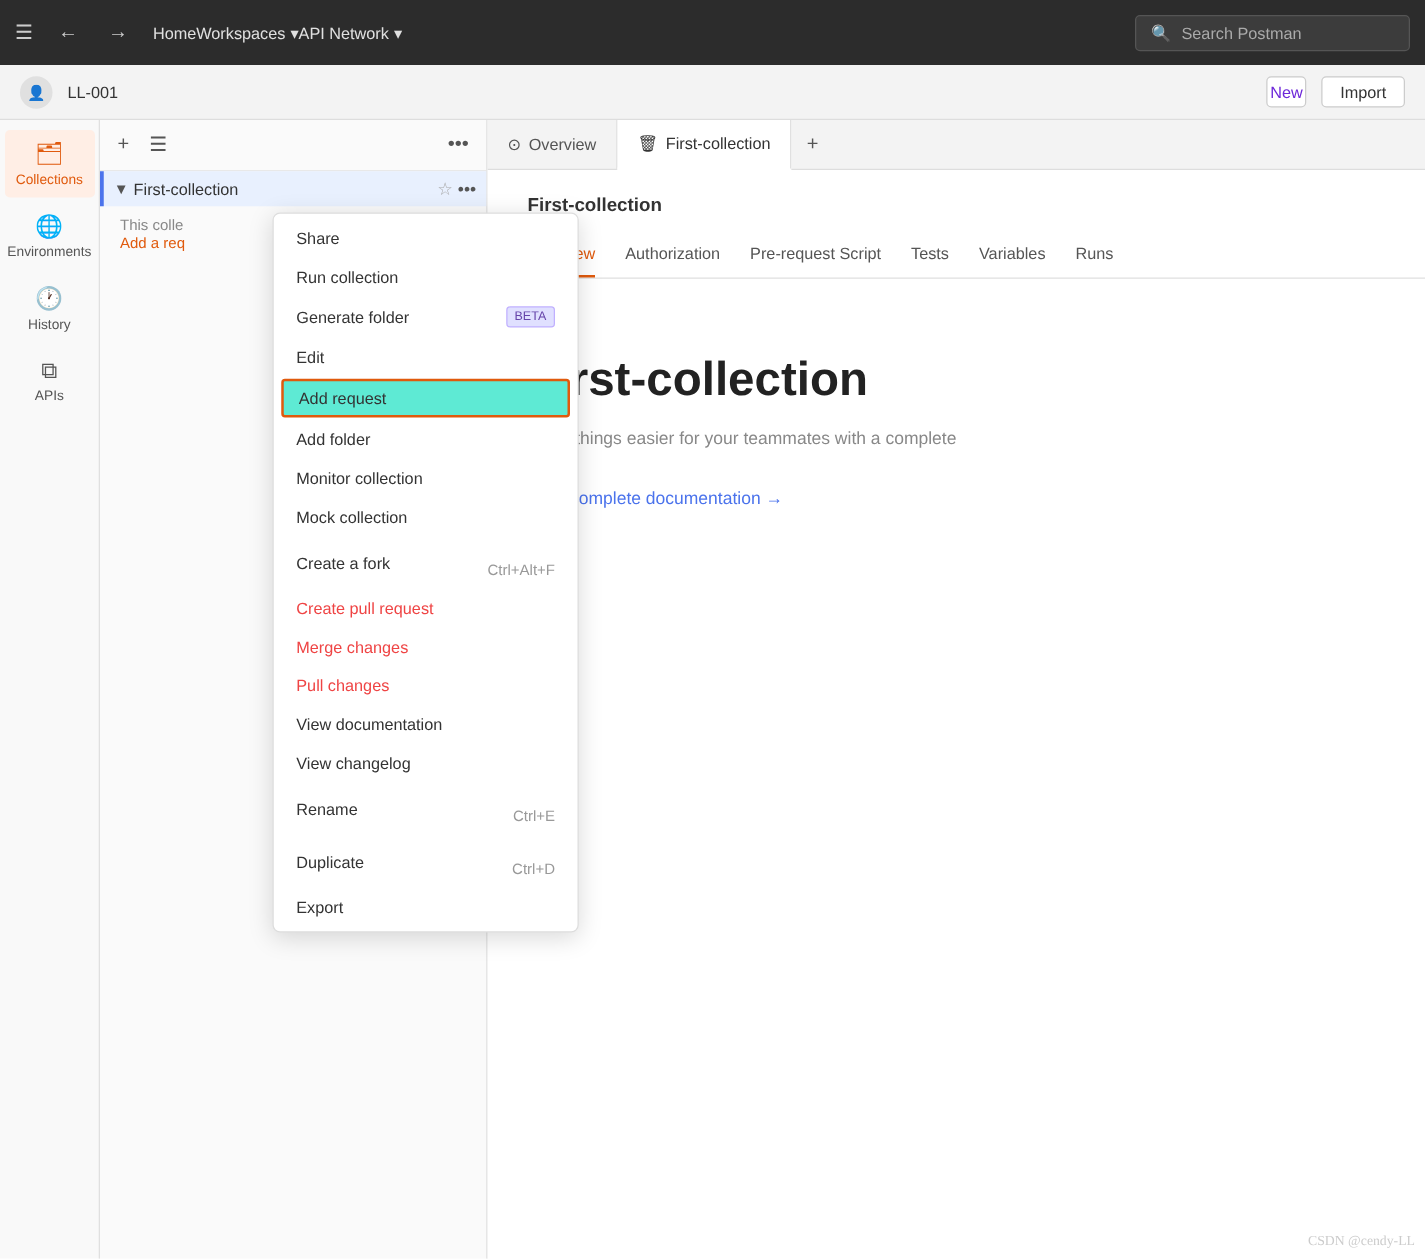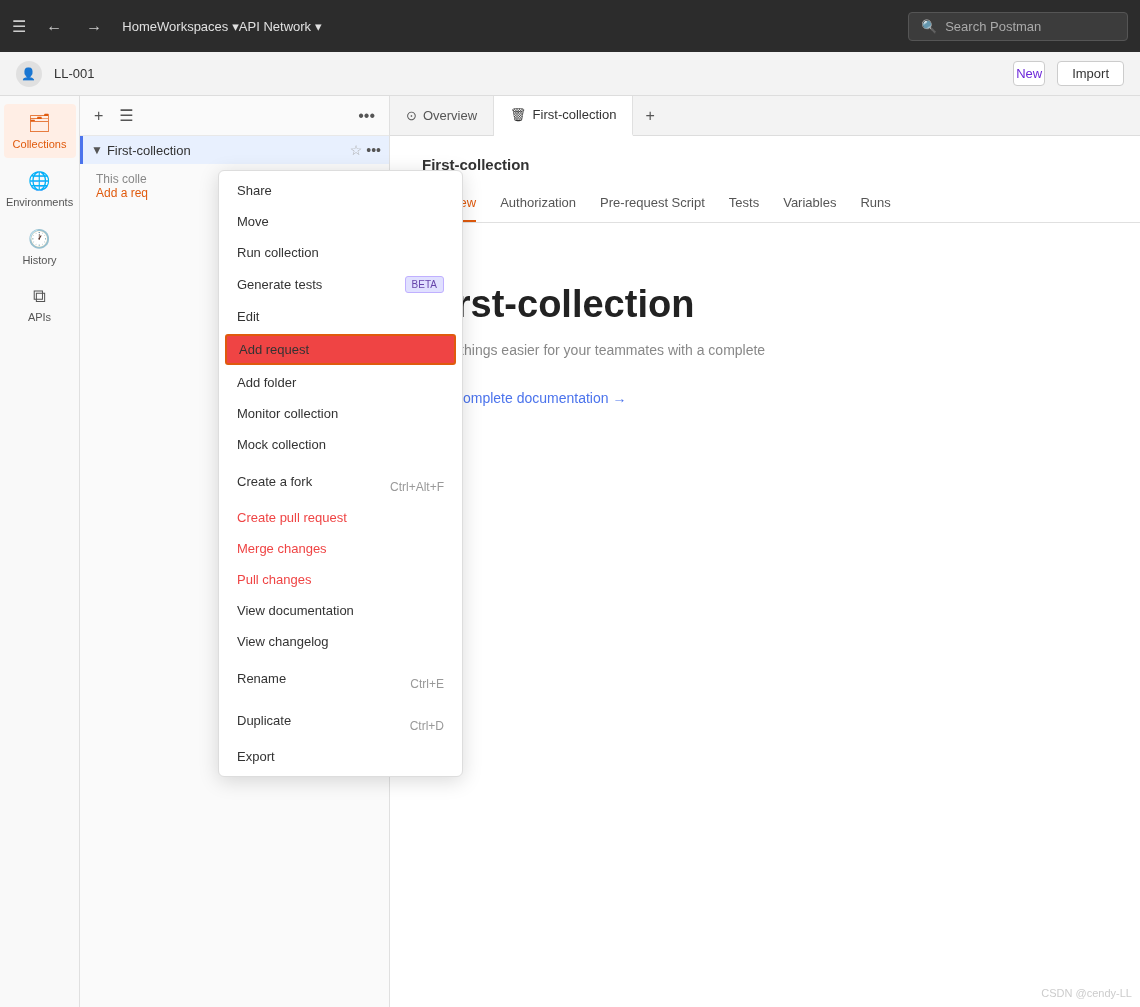--- a/index.html
+++ b/index.html
@@ -44,21 +44,21 @@
     .collection-actions { display: flex; gap: 4px; }
     .collection-star { color: #aaa; cursor: pointer; font-size: 14px; }
     .collection-more { color: #555; cursor: pointer; font-size: 14px; }
 
     .collection-desc { padding: 8px 16px; font-size: 12px; color: #888; }
     .add-req-link { color: #e05a0d; font-size: 12px; cursor: pointer; text-decoration: none; }
 
     
     .dropdown-overlay { position: absolute; top: 170px; left: 218px; width: 245px; background: #fff; border: 1px solid #ddd; border-radius: 6px; box-shadow: 0 4px 20px rgba(0,0,0,0.15); z-index: 100; padding: 4px 0; }
     .dropdown-item { padding: 8px 18px; font-size: 13px; color: #333; cursor: pointer; display: flex; align-items: center; justify-content: space-between; }
-    .dropdown-item.active-item { background: #ef4444; border: 2px solid #e05a0d; border-radius: 3px; margin: 2px 6px; padding: 6px 12px; }
+    .dropdown-item.active-item { background: #5eead4; border: 2px solid #e05a0d; border-radius: 3px; margin: 2px 6px; padding: 6px 12px; }
     .dropdown-item.disabled { color: #ef4444; cursor: default; }
     .dropdown-shortcut { color: #999; font-size: 12px; margin-top: 12px; }
     .dropdown-badge { background: #e0e0ff; color: #6644aa; font-size: 10px; padding: 2px 6px; border-radius: 3px; border: 1px solid #c0b0ff; }
 
     
     .content-area { flex: 1; display: flex; flex-direction: column; overflow: hidden; }
     .tabs-bar { display: flex; align-items: center; border-bottom: 1px solid #ddd; background: #f3f3f3; height: 40px; }
     .tab { display: flex; align-items: center; padding: 0 16px; height: 40px; font-size: 13px; color: #555; cursor: pointer; border-right: 1px solid #e0e0e0; gap: 6px; }
     .tab.active { background: #fff; color: #333; border-bottom: 2px solid #fff; }
     .tab-icon { font-size: 13px; }
@@ -70,21 +70,21 @@
 
     .content-subtabs { display: flex; gap: 24px; padding: 0 32px; border-bottom: 1px solid #e0e0e0; margin-bottom: 0; }
     .subtab { padding: 10px 0; font-size: 13px; color: #555; cursor: pointer; border-bottom: 2px solid transparent; }
     .subtab.active { color: #e05a0d; border-bottom: 2px solid #e05a0d; }
 
     .content-body { padding: 60px 32px 32px 32px; }
     .collection-big-title { font-size: 38px; font-weight: 700; color: #222; margin-bottom: 16px; }
     .collection-subtitle { font-size: 14px; color: #888; margin-bottom: 32px; }
     .doc-link { color: #4b73ec; font-size: 14px; text-decoration: none; cursor: pointer; }
 
-    .watermark { position: absolute; bottom: 8px; right: 8px; font-size: 11px; color: #ccc; }
+    .watermark { position: absolute; bottom: 8px; right: 8px; font-size: 11px; color: #ccc; font-family: Liberation Serif, serif; }
   </style>
 </head>
 <body>
 
 <div class="topbar">
   <span class="topbar-menu-icon">☰</span>
   <button class="topbar-nav-btn">←</button>
   <button class="topbar-nav-btn">→</button>
   <div class="topbar-nav-links">
     <a class="topbar-nav-link">Home</a>
@@ -152,27 +152,24 @@
       <span>This colle</span>
       <br>
       <a class="add-req-link">Add a req</a>
     </div>
 
     <div class="dropdown-overlay">
       <div class="dropdown-item">
         <span>Share</span>
       </div>
       <div class="dropdown-item">
-        <span>Move</span>
-      </div>
-      <div class="dropdown-item">
         <span>Run collection</span>
       </div>
       <div class="dropdown-item">
-        <span>Generate tests</span>
+        <span>Generate folder</span>
         <span class="dropdown-badge">BETA</span>
       </div>
       <div class="dropdown-item">
         <span>Edit</span>
       </div>
       <div class="dropdown-item active-item">
         <span>Add request</span>
       </div>
       <div class="dropdown-item">
         <span>Add folder</span>

